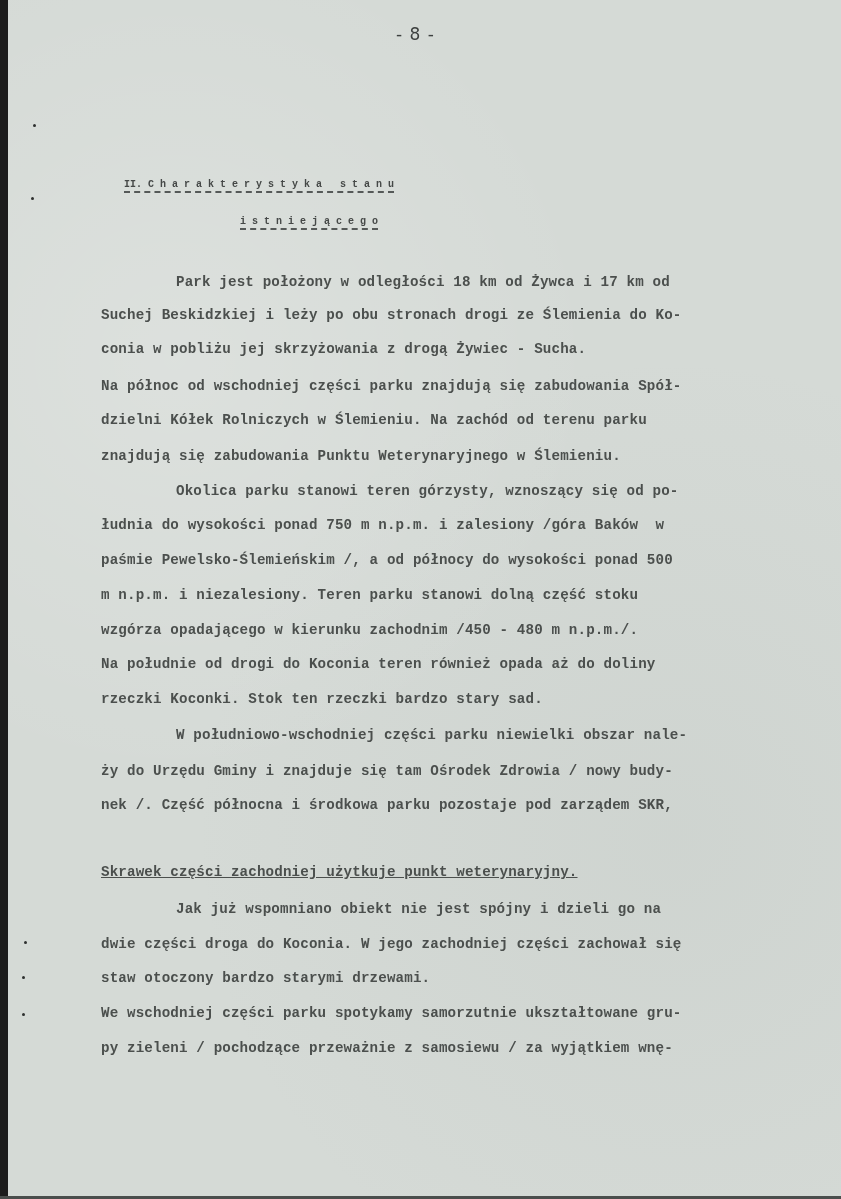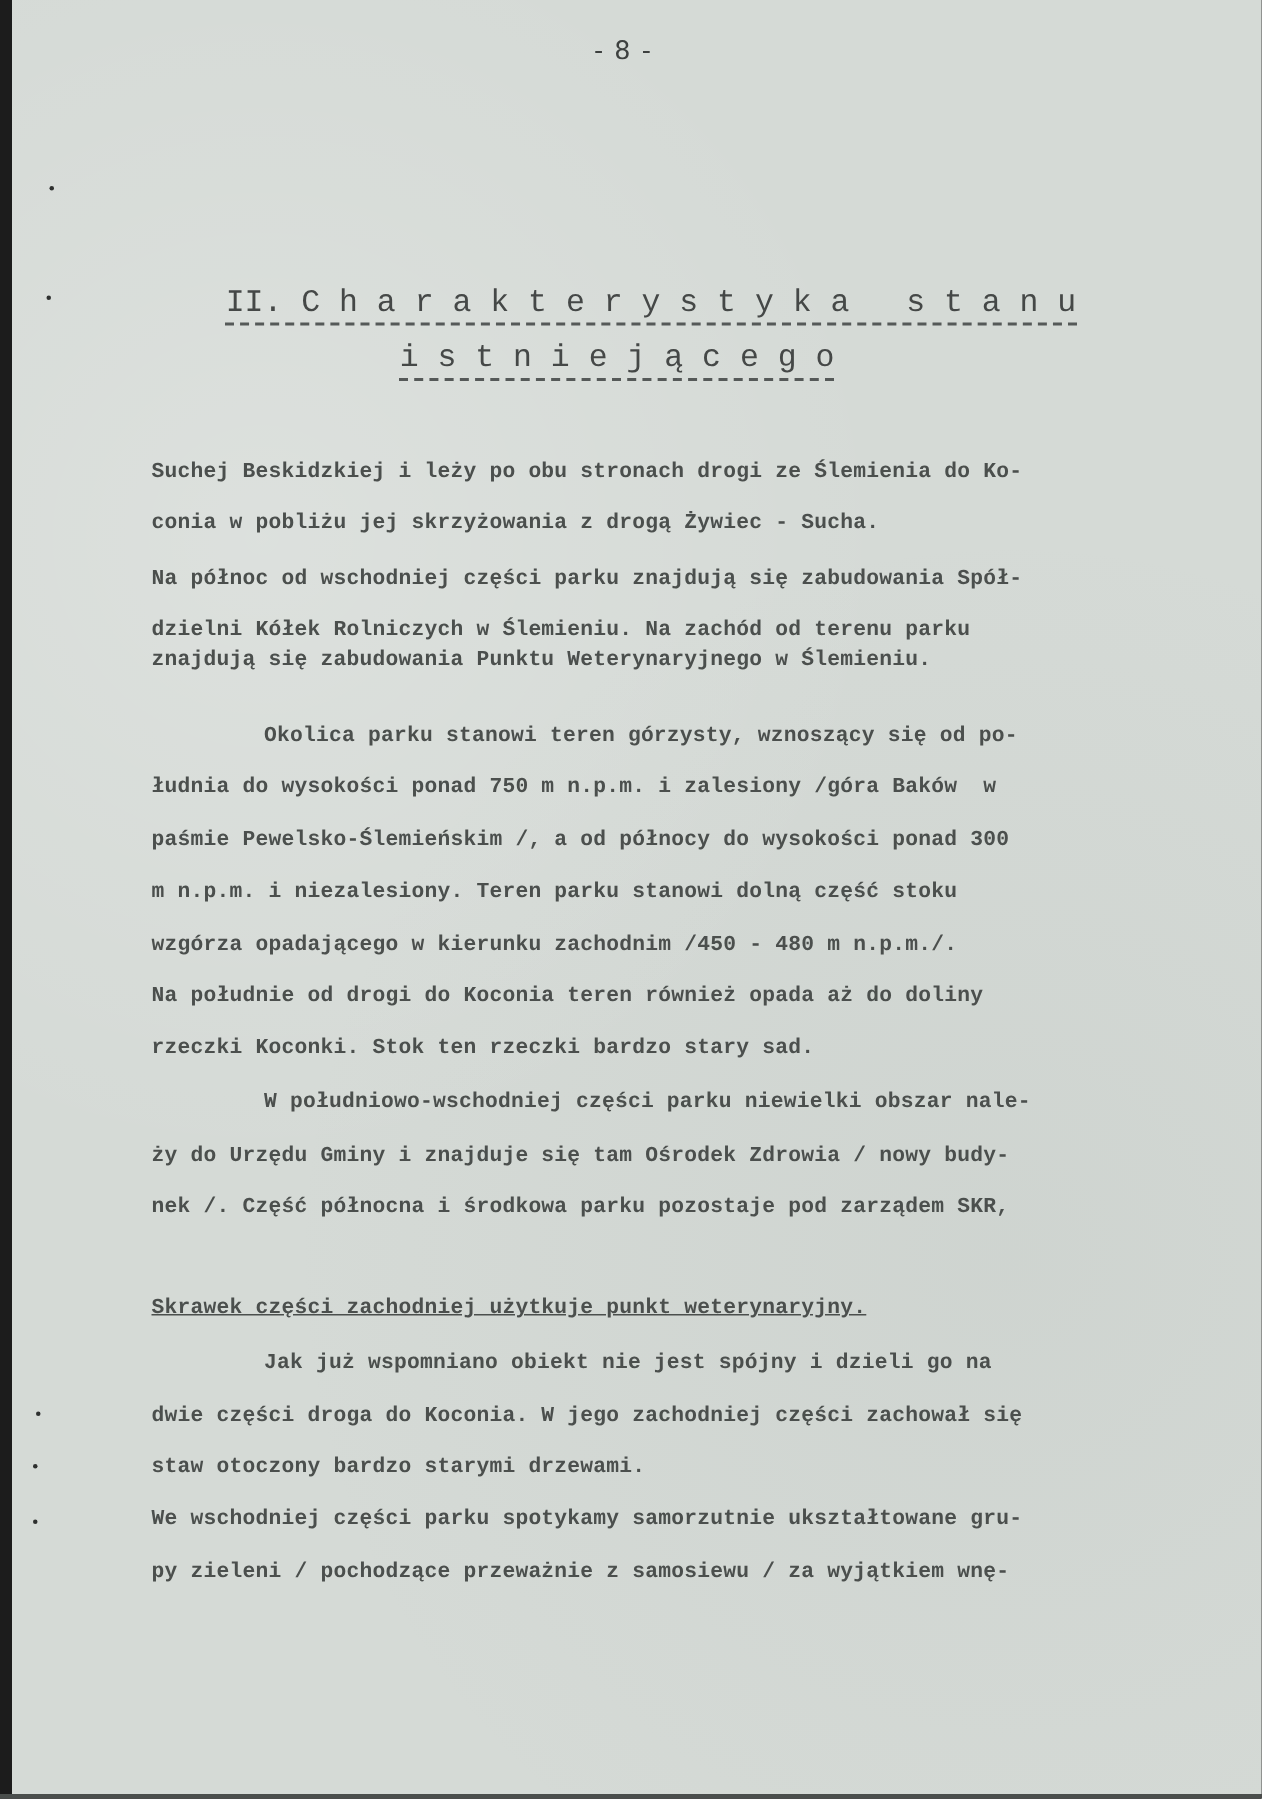--- a/index.html
+++ b/index.html
@@ -42,22 +42,22 @@
     }
     .dot {
       position: absolute;
       width: 3px;
       height: 3px;
       border-radius: 50%;
       background: #2e302f;
     }
     .heading {
       position: absolute;
-      font-size: 21px;
-      font-weight: normal;
+      font-size: 10px;
+      font-weight: bold;
       color: #454847;
       letter-spacing: 0px;
       white-space: pre;
     }
     .heading .ul {
       border-bottom: 2px dashed #555958;
       padding-bottom: 1px;
     }
     .line {
       position: absolute;
@@ -83,28 +83,29 @@
   <span class="dot" style="left:14px; top:976px;"></span>
   <span class="dot" style="left:14px; top:1013px;"></span>
 
   <div class="heading" style="left:92px; top:168px;">
     <span class="ul">II. C h a r a k t e r y s t y k a   s t a n u</span>
   </div>
   <div class="heading" style="left:208px; top:205px;">
     <span class="ul">i s t n i e j ą c e g o</span>
   </div>
 
+  <div class="line indent" style="top:274px;">Park jest położony w odległości 18 km od Żywca i 17 km od</div>
   <div class="line" style="top:307px;">Suchej Beskidzkiej i leży po obu stronach drogi ze Ślemienia do Ko-</div>
   <div class="line" style="top:341px;">conia w pobliżu jej skrzyżowania z drogą Żywiec - Sucha.</div>
   <div class="line" style="top:378px;">Na północ od wschodniej części parku znajdują się zabudowania Spół-</div>
   <div class="line" style="top:412px;">dzielni Kółek Rolniczych w Ślemieniu. Na zachód od terenu parku</div>
-  <div class="line" style="top:432px;">znajdują się zabudowania Punktu Weterynaryjnego w Ślemieniu.</div>
+  <div class="line" style="top:448px;">znajdują się zabudowania Punktu Weterynaryjnego w Ślemieniu.</div>
   <div class="line indent" style="top:483px;">Okolica parku stanowi teren górzysty, wznoszący się od po-</div>
   <div class="line" style="top:517px;text-align:center;">łudnia do wysokości ponad 750 m n.p.m. i zalesiony /góra Baków  w</div>
-  <div class="line" style="top:552px;">paśmie Pewelsko-Ślemieńskim /, a od północy do wysokości ponad 300</div>
+  <div class="line" style="top:552px;">paśmie Pewelsko-Ślemieńskim /, a od północy do wysokości ponad 500</div>
   <div class="line" style="top:587px;">m n.p.m. i niezalesiony. Teren parku stanowi dolną część stoku</div>
   <div class="line" style="top:622px;">wzgórza opadającego w kierunku zachodnim /450 - 480 m n.p.m./.</div>
   <div class="line" style="top:656px;">Na południe od drogi do Koconia teren również opada aż do doliny</div>
   <div class="line" style="top:691px;">rzeczki Koconki. Stok ten rzeczki bardzo stary sad.</div>
   <div class="line indent" style="top:727px;text-align:right;">W południowo-wschodniej części parku niewielki obszar nale-</div>
   <div class="line" style="top:763px;">ży do Urzędu Gminy i znajduje się tam Ośrodek Zdrowia / nowy budy-</div>
   <div class="line" style="top:797px;">nek /. Część północna i środkowa parku pozostaje pod zarządem SKR,</div>
   <div class="line" style="top:864px;text-decoration:underline;">Skrawek części zachodniej użytkuje punkt weterynaryjny.</div>
   <div class="line indent" style="top:901px;">Jak już wspomniano obiekt nie jest spójny i dzieli go na</div>
   <div class="line" style="top:936px;">dwie części droga do Koconia. W jego zachodniej części zachował się</div>

